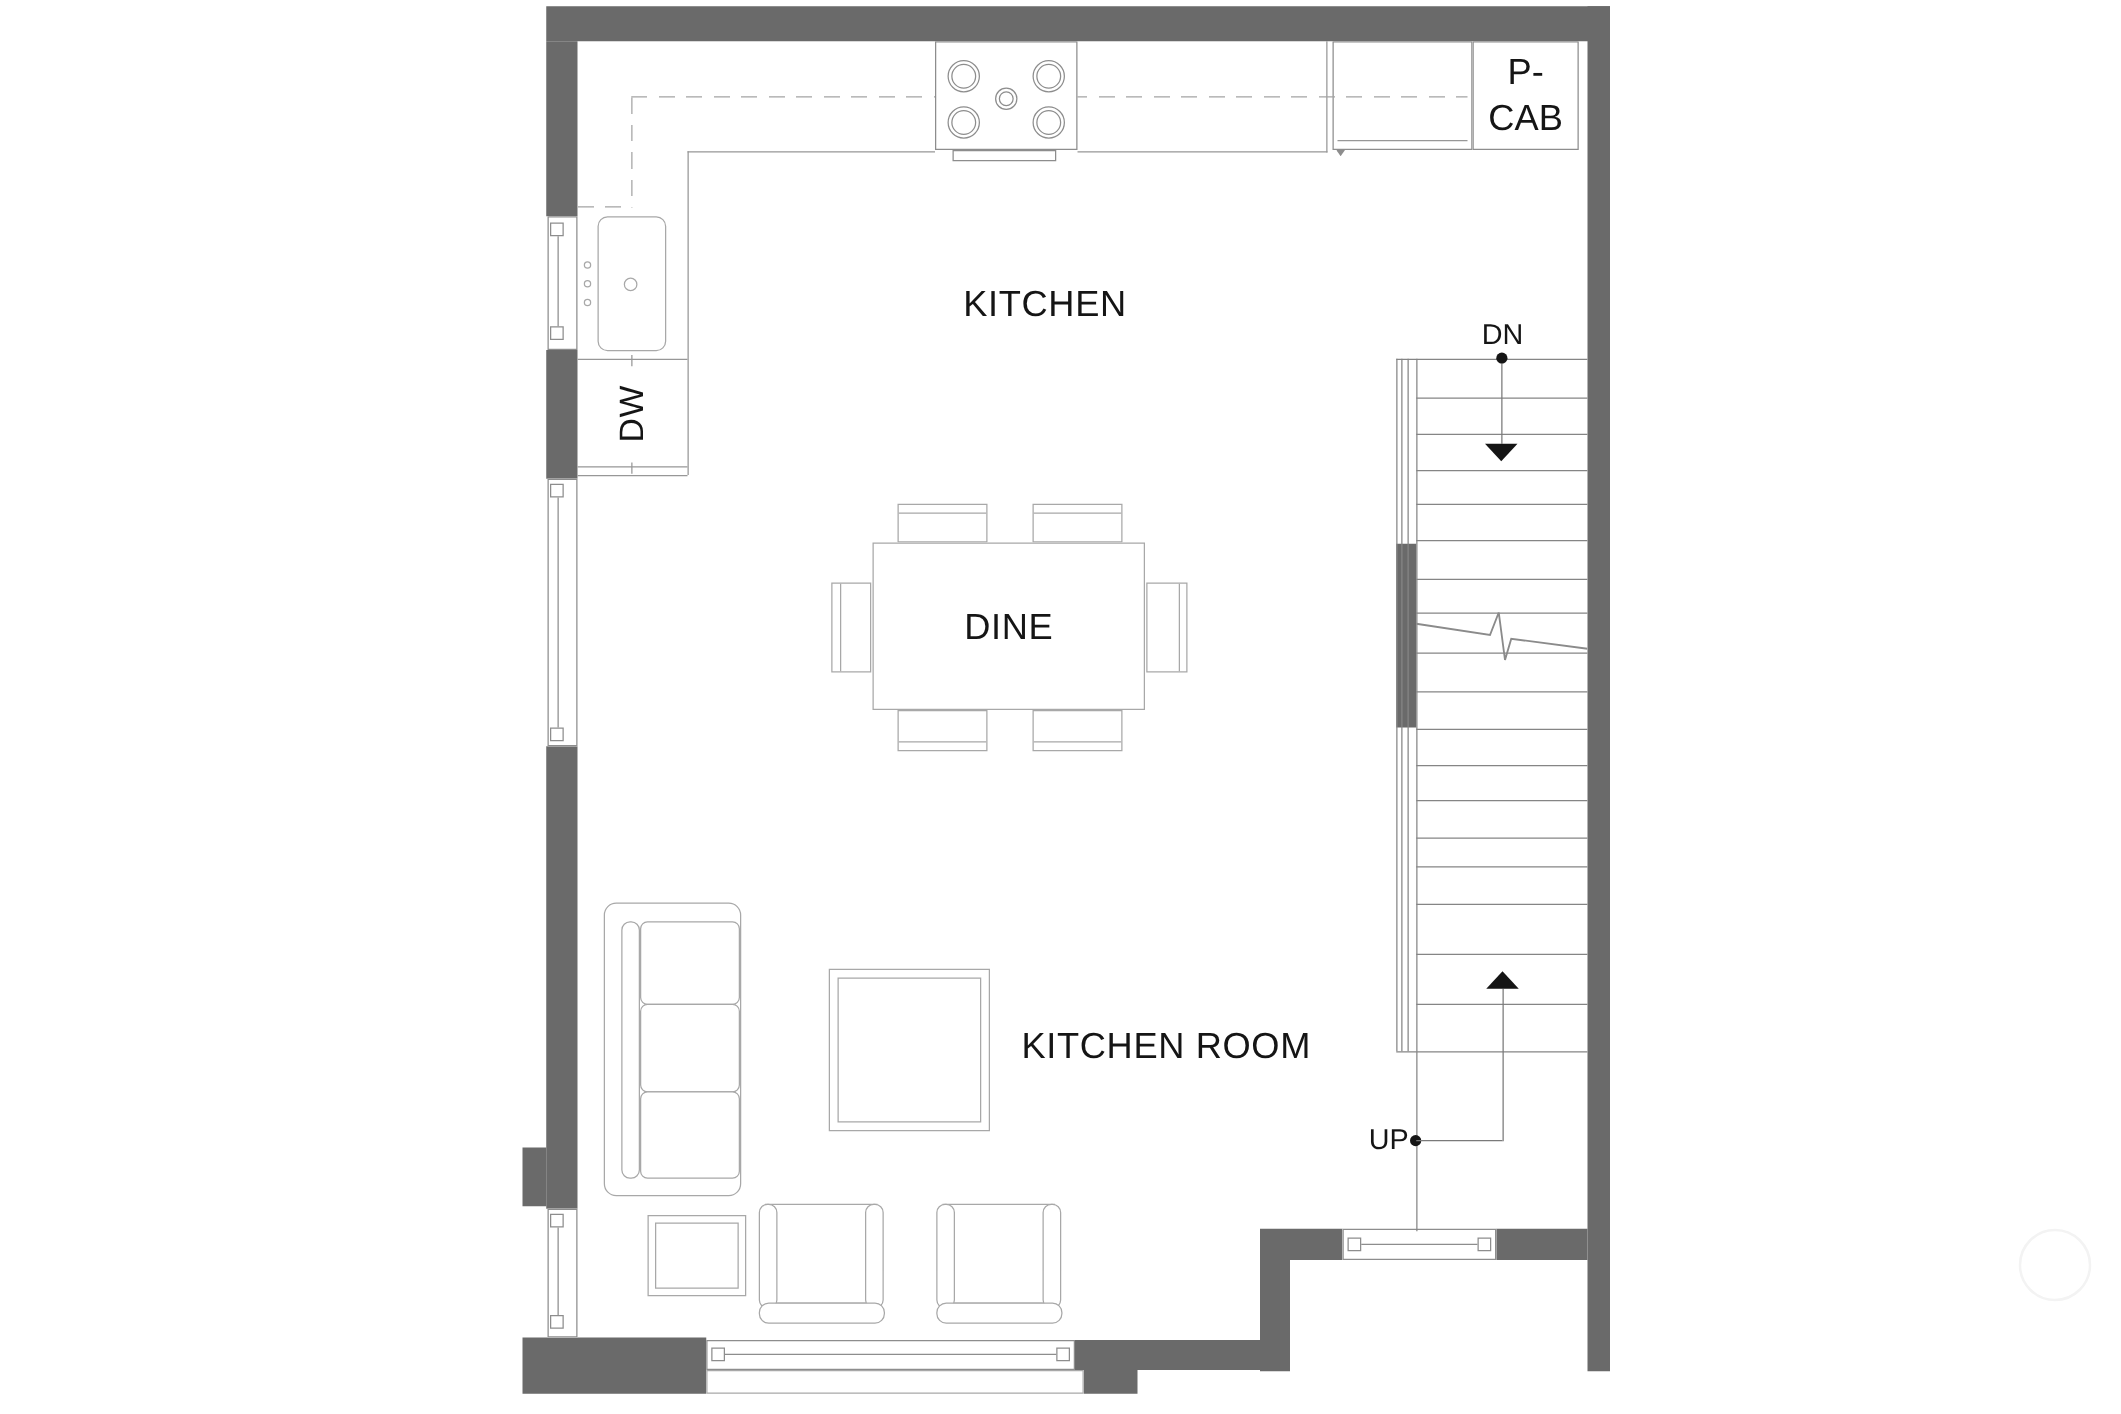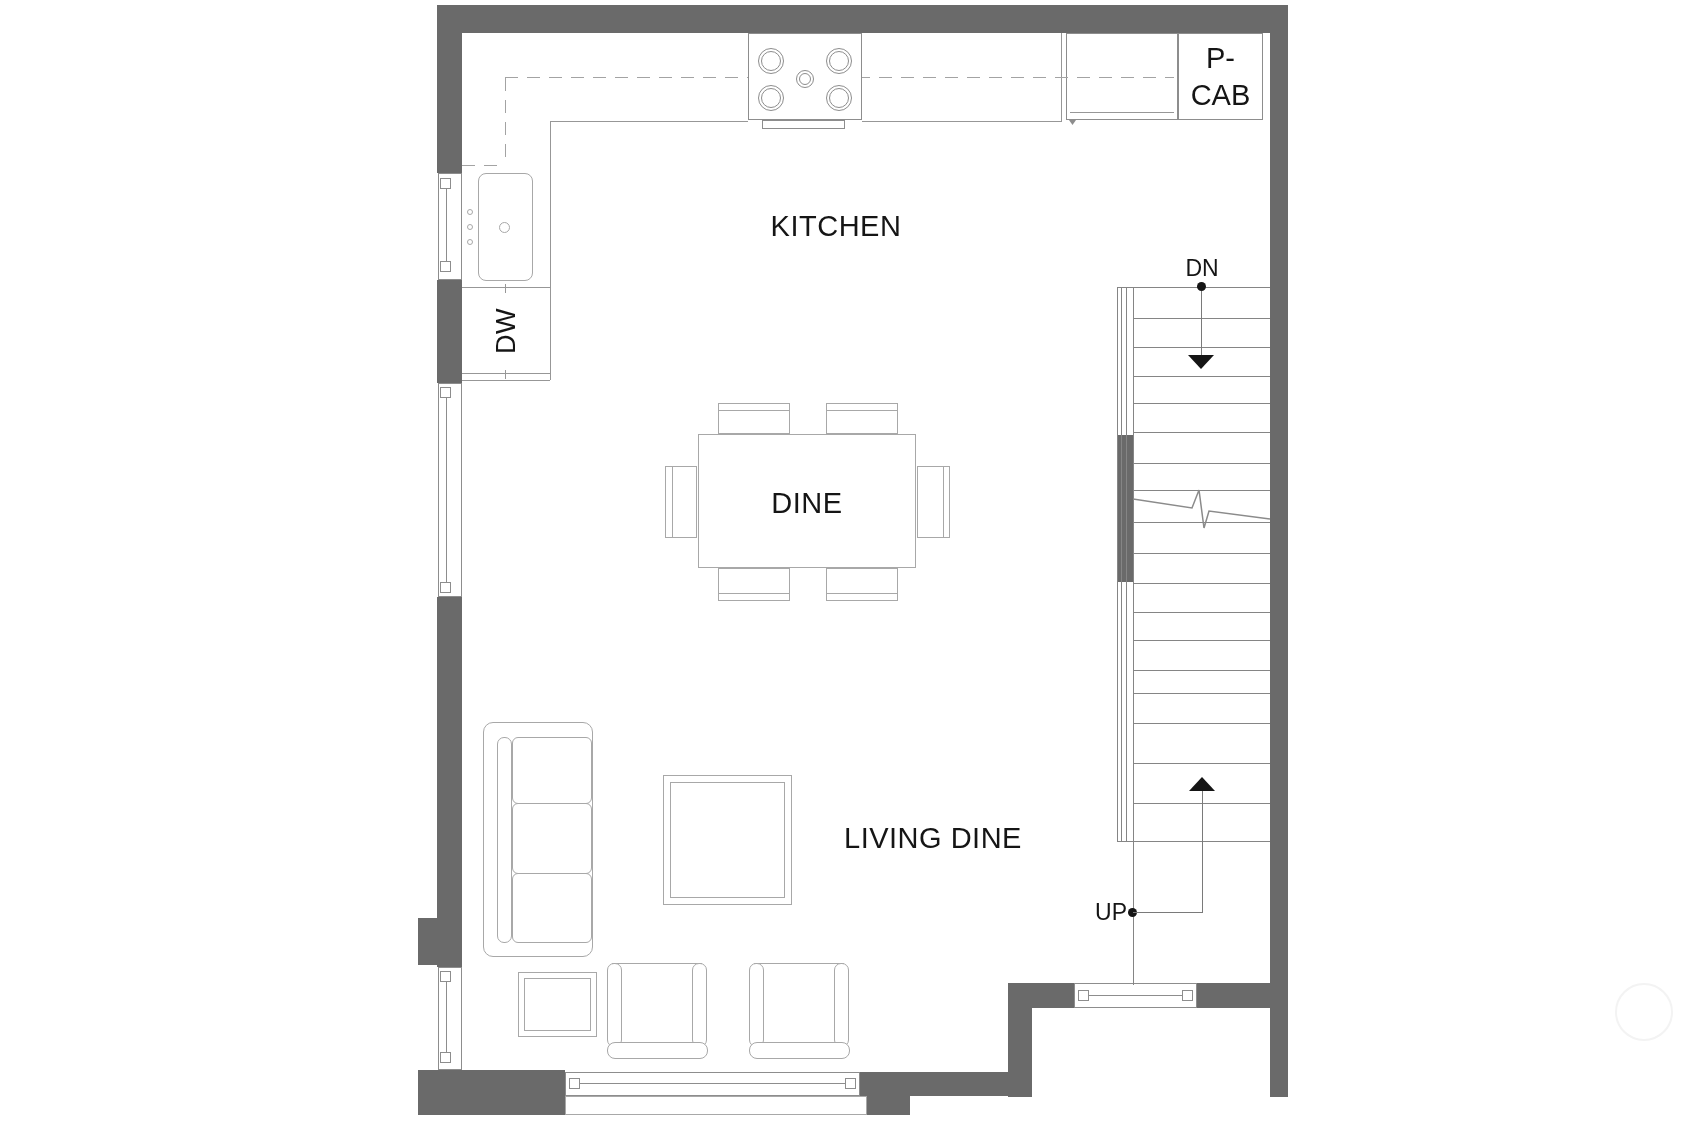--- a/index.html
+++ b/index.html
@@ -198,18 +198,18 @@
   <div class="abs fbox" style="left:612px;top:963px;width:90px;height:80px"></div>
   <div class="abs rbox" style="left:607px;top:963px;width:15px;height:84px;border-radius:7px"></div>
   <div class="abs rbox" style="left:692px;top:963px;width:15px;height:84px;border-radius:7px"></div>
   <div class="abs rbox" style="left:607px;top:1042px;width:101px;height:17px;border-radius:8px"></div>
 
   <div class="abs fbox" style="left:754px;top:963px;width:90px;height:80px"></div>
   <div class="abs rbox" style="left:749px;top:963px;width:15px;height:84px;border-radius:7px"></div>
   <div class="abs rbox" style="left:834px;top:963px;width:15px;height:84px;border-radius:7px"></div>
   <div class="abs rbox" style="left:749px;top:1042px;width:101px;height:17px;border-radius:8px"></div>
 
-  <div class="lbl" style="left:836px;top:226px">KITCHEN</div>
+  <div class="lbl" style="left:836px;top:244px">KITCHEN</div>
   <div class="lbl" style="left:807px;top:503px">DINE</div>
-  <div class="lbl" style="left:933px;top:838px">LIVING DINE</div>
+  <div class="lbl" style="left:933px;top:838px">KITCHEN ROOM</div>
 
   <div class="abs wm" style="left:1615px;top:983px;width:54px;height:54px"></div>
 </div>
 
 </body></html>

